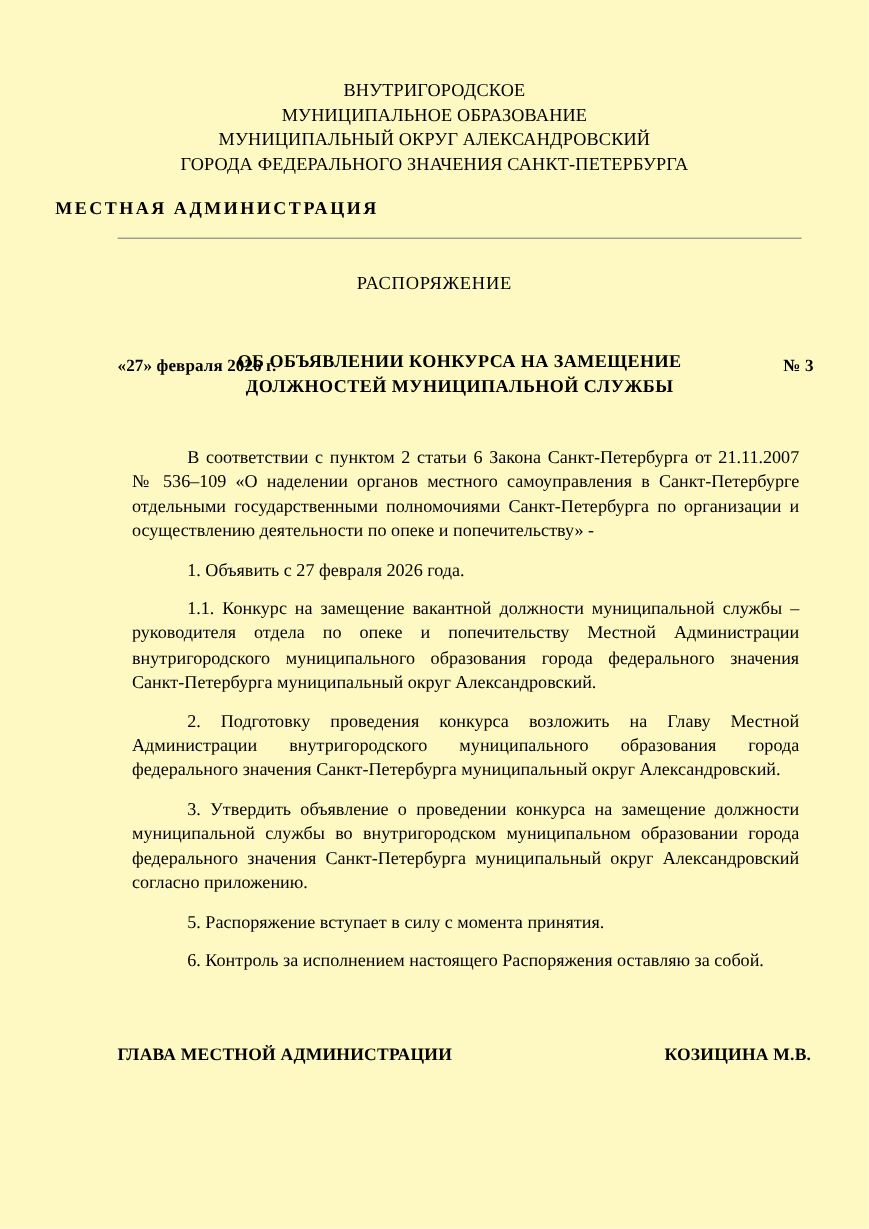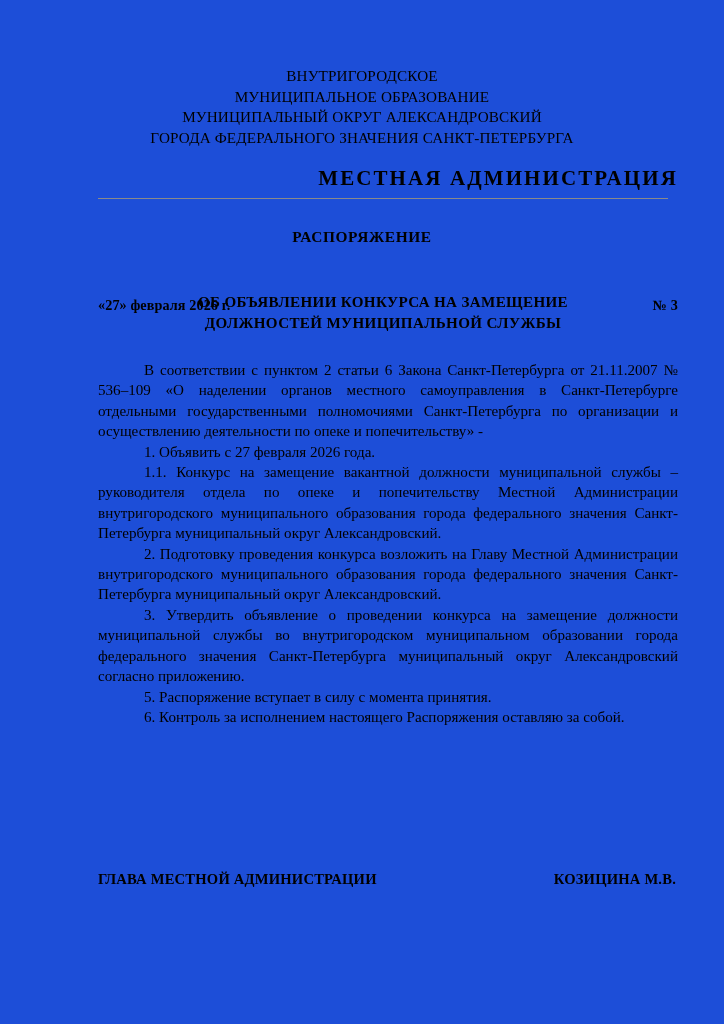--- a/index.html
+++ b/index.html
@@ -16,21 +16,21 @@
     color: #000000;
     overflow: hidden;
   }
 
   .page {
     position: absolute;
     left: 0;
     top: 0;
     width: 724px;
     height: 1024px;
-    background: #1d4ed8;
+    background: #fef9c3;
   }
 
   
   .masthead {
     position: absolute;
     left: 46px;
     top: 66px;
     width: 632px;
     text-align: center;
   }
@@ -39,22 +39,22 @@
     line-height: 20.5px;
     letter-spacing: 0.15px;
     white-space: nowrap;
   }
 
   .admin-title {
     position: absolute;
     left: 46px;
     top: 166px;
     width: 632px;
-    text-align: right;
-    font-size: 21px;
+    text-align: left;
+    font-size: 15px;
     font-weight: bold;
     letter-spacing: 2.1px;
     white-space: nowrap;
   }
 
   .rule {
     position: absolute;
     left: 98px;
     top: 198px;
     width: 570px;
@@ -63,21 +63,21 @@
   }
 
   
   .doc-type {
     position: absolute;
     left: 46px;
     top: 228px;
     width: 632px;
     text-align: center;
     font-size: 15.4px;
-    font-weight: bold;
+    font-weight: normal;
     letter-spacing: 0.6px;
   }
 
   .daterow {
     position: absolute;
     left: 98px;
     top: 255px;
     width: 580px;
     display: flex;
     justify-content: space-between;
@@ -107,21 +107,21 @@
     position: absolute;
     left: 98px;
     top: 360px;
     width: 580px;
     font-size: 15.1px;
     line-height: 20.4px;
     text-align: justify;
     text-justify: inter-word;
   }
   .body p {
-    margin: 0;
+    margin: 12px;
     text-indent: 46px;
   }
 
   
   .signature {
     position: absolute;
     left: 98px;
     top: 871px;
     width: 580px;
     display: flex;

